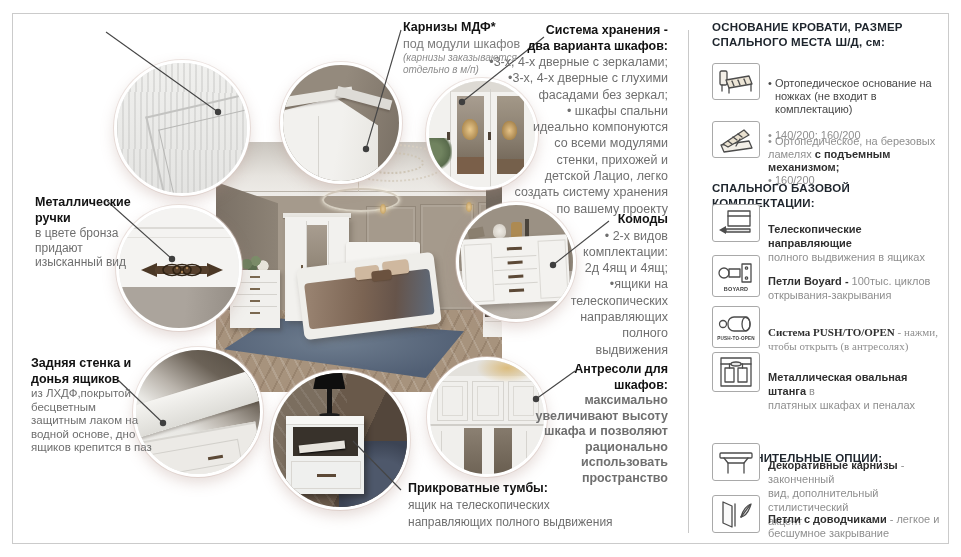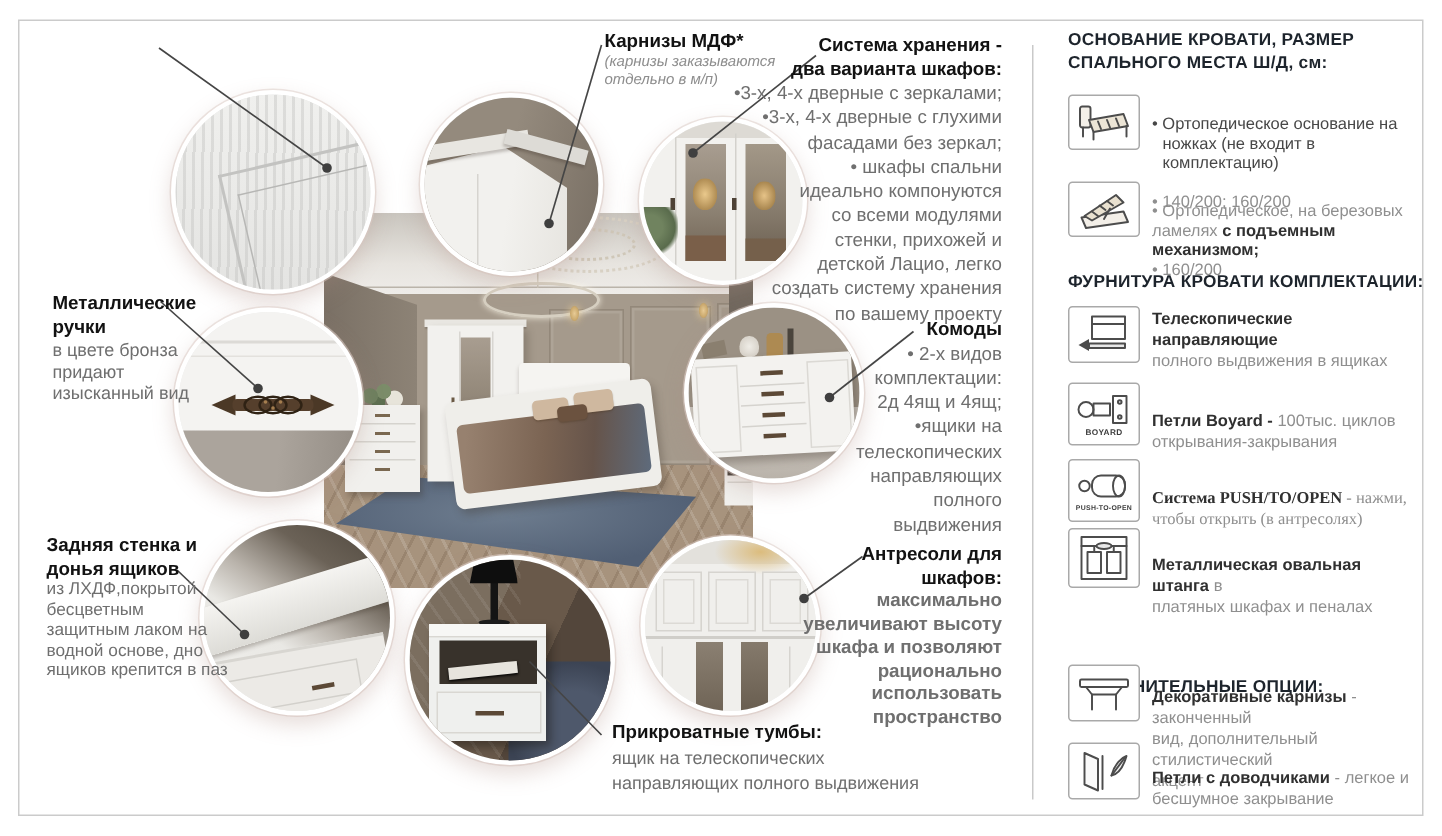--- a/index.html
+++ b/index.html
@@ -276,20 +276,21 @@
 донья ящиков</div>
     <div class="pre" style="font-size:11.5px;line-height:13.6px;">из ЛХДФ,покрытой
 бесцветным
 защитным лаком на
 водной основе, дно
 ящиков крепится в паз</div>
   </div>
 
   <div class="blk" style="left:403px;top:20px;width:160px;z-index:4;">
     <div class="t">Карнизы МДФ*</div>
+    <div class="sub">под модули шкафов</div>
     <div class="note pre">(карнизы заказываются
 отдельно в м/п)</div>
   </div>
 
   <div class="blk ra" style="right:293px;top:22px;width:215px;z-index:4;">
     <div class="t pre" style="line-height:16px;">Система хранения -
 два варианта шкафов:</div>
     <div class="big pre">•3-х, 4-х дверные с зеркалами;
 •3-х, 4-х дверные с глухими
 фасадами без зеркал;
@@ -361,31 +362,31 @@
         <line x1="22" y1="9" x2="26" y2="12"></line>
       <line x1="20" y1="21" x2="24" y2="14"></line>
     </svg>
   </div>
   <div class="sb-txt" style="top:122px;">
     <span class="pre">• Ортопедическое, на березовых
 ламелях </span><span class="lead pre">с подъемным механизмом;</span><span class="pre">
 • 160/200</span>
   </div>
 
-  <div class="sb-h" style="top:181px;">ФУРНИТУРА КРОВАТИ КОМПЛЕКТАЦИИ:</div>
+  <div class="sb-h" style="top:181px;">СПАЛЬНОГО БАЗОВОЙ КОМПЛЕКТАЦИИ:</div>
 
   <div class="sb-icon" style="top:204px;height:38px;">
     <svg class="ic" width="40" height="30" viewBox="0 0 40 30">
       <rect x="12" y="3" width="22" height="15"></rect>
       <line x1="12" y1="8" x2="34" y2="8"></line>
       <rect x="10" y="21" width="24" height="3" fill="#e8e8e8"></rect>
       <polygon points="3,22 10,18 10,26" fill="#4c4c4c" stroke="none"></polygon>
     </svg>
   </div>
-  <div class="sb-txt" style="top:192px;line-height:14px;">
+  <div class="sb-txt" style="top:208px;line-height:14px;">
     <span class="lead">Телескопические направляющие</span><span class="pre">
 полного выдвижения в ящиках</span>
   </div>
 
   <div class="sb-icon" style="top:255px;height:42px;">
     <svg class="ic" width="40" height="24" viewBox="0 0 40 24">
       <circle cx="8" cy="12" r="5"></circle>
       <rect x="13" y="8" width="11" height="8"></rect>
       <rect x="26" y="3" width="9" height="18"></rect>
       <circle cx="30.5" cy="7" r="1.2"></circle>

